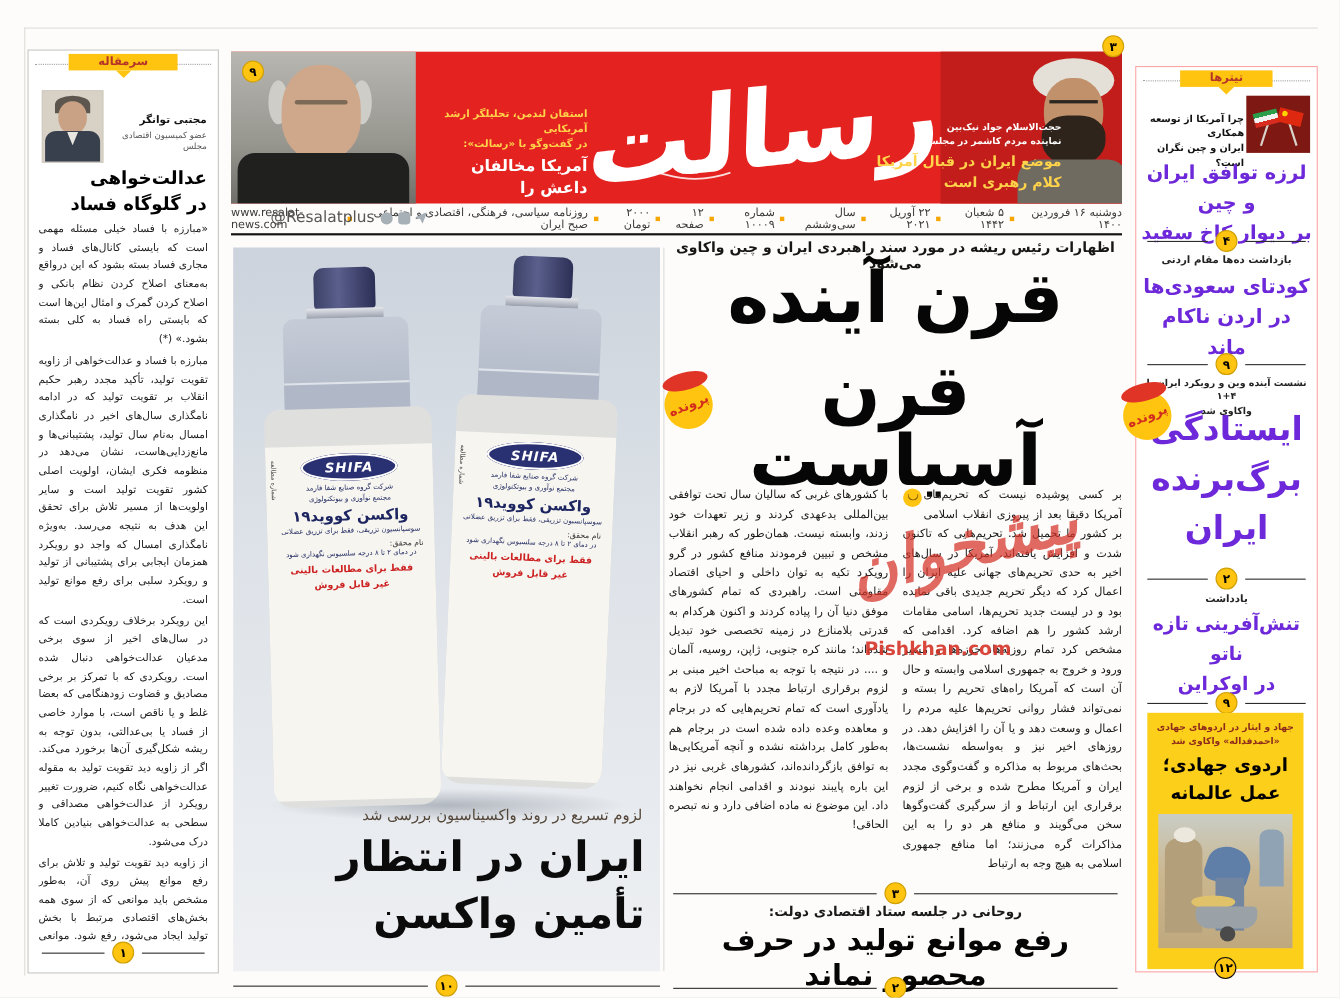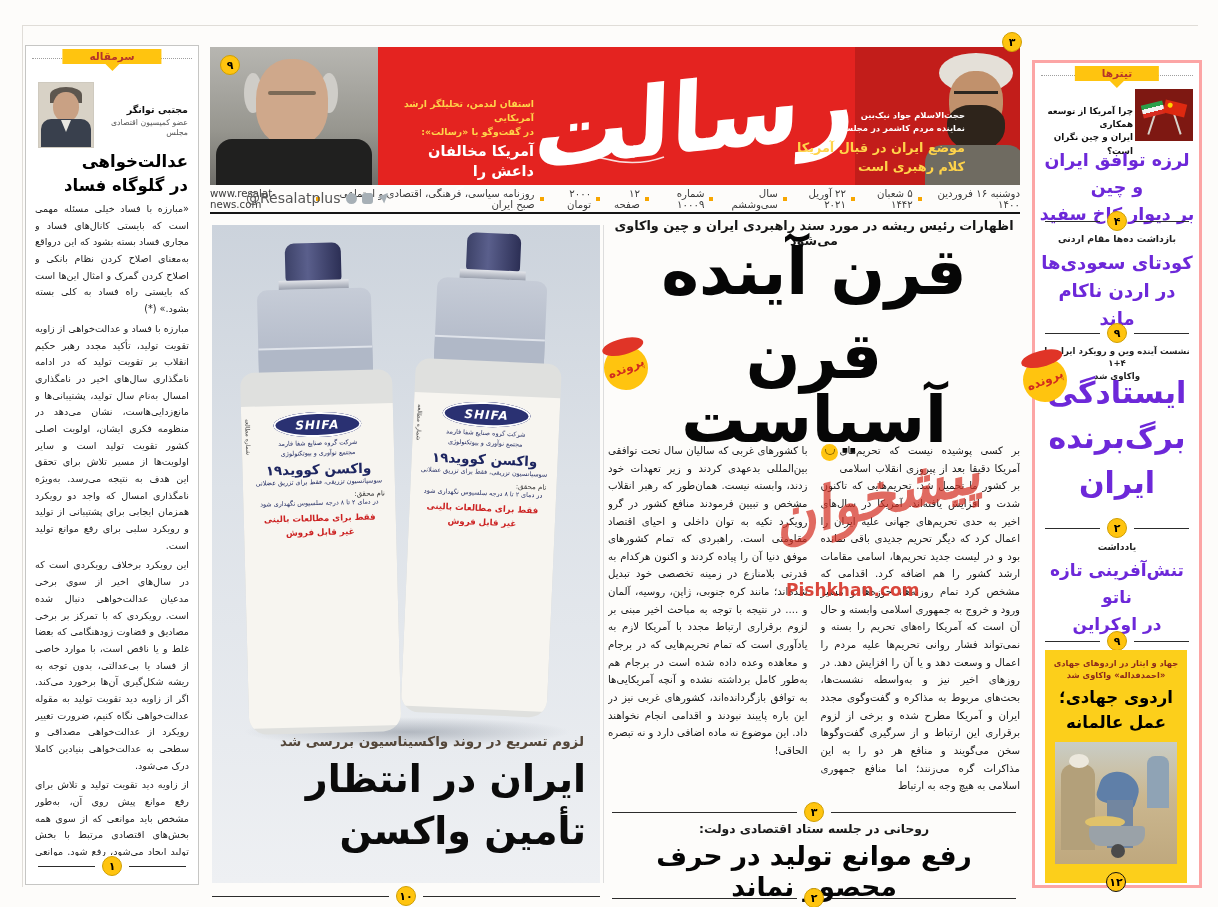--- a/index.html
+++ b/index.html
@@ -63,21 +63,21 @@
   
   .dateline{left:210px;top:188px;width:810px;height:22px;display:flex;align-items:center;gap:5px;
             direction:rtl;font-size:10.2px;color:#3a3a3a;}
   .dateline .sep{width:4px;height:4px;background:#f7a600;flex:0 0 auto;}
   .social{position:absolute;left:246px;top:190px;display:flex;align-items:center;gap:5px;direction:ltr;}
   .social .handle{font-size:14px;color:#555;}
   .sicon{width:11px;height:11px;background:#a7b0b6;border-radius:3px;}
   .sicon.round{border-radius:50%;}
   .dateline-rule{left:210px;top:212px;width:810px;height:2px;background:#151515;}
   
-  .side{left:1032px;top:60px;width:164px;height:822px;border:3px solid #fca5a5;background:#fff;}
+  .side{left:1032px;top:60px;width:164px;height:822px;border:1px solid #fca5a5;background:#fff;}
   .flags{position:absolute;right:6px;top:26px;width:58px;height:52px;background:#7e1812;overflow:hidden;}
   .flag{position:absolute;width:22px;height:13px;}
   .flag.iran{left:7px;top:14px;transform:rotate(-14deg);background:linear-gradient(180deg,#2a9e4a 33%,#f2f2f2 33% 66%,#d82c20 66%);}
   .flag.china{left:29px;top:13px;transform:rotate(14deg);background:#de2910;}
   .flag.china::after{content:'';position:absolute;left:3px;top:2px;width:5px;height:5px;background:#ffd400;border-radius:50%;}
   .pole{position:absolute;width:1.5px;height:24px;background:#d8d4cc;}
   .pole.p1{left:16px;top:22px;transform:rotate(18deg);}
   .pole.p2{left:41px;top:22px;transform:rotate(-18deg);}
   .s-kick1{position:absolute;left:6px;top:42px;width:92px;text-align:right;font-size:8.8px;font-weight:bold;line-height:1.5;}
   .s-h{position:absolute;left:4px;right:4px;text-align:center;font-weight:bold;color:#6d28d9;}
@@ -113,21 +113,21 @@
   .vial .liquid{position:absolute;left:14%;top:104px;width:72%;height:28px;background:#b0b8c7;border-top:2px solid #dfe3ea;}
   .vial .body{position:absolute;left:2%;top:128px;width:96%;bottom:0;border-radius:14px 14px 18px 18px;background:#dfe0de;overflow:hidden;}
   .vlabel{position:absolute;left:0;right:0;top:34px;bottom:6px;background:#f7f5f0;text-align:center;direction:rtl;padding-top:4px;}
   .vlabel .lens{width:88px;height:25px;border-radius:50%;background:#2a3172;margin:3px auto 2px;display:flex;align-items:center;justify-content:center;
        color:#fff;font-weight:bold;font-style:italic;font-size:12px;letter-spacing:1px;box-shadow:inset 0 0 0 2px #fff,inset 0 0 0 3px #2a3172;}
   .vlabel .tiny{font-size:6.4px;color:#273066;line-height:1.5;}
   .vlabel .prod{font-size:13.5px;font-weight:bold;color:#1d2560;margin:3px 0 1px;}
   .vlabel .warn{font-size:8.6px;font-weight:bold;color:#c22;line-height:1.6;margin-top:4px;}
   .vlabel .researcher{font-size:7px;color:#333;text-align:right;padding-right:10px;margin-top:3px;}
   .vlabel .sidevert{position:absolute;left:3px;top:12px;writing-mode:vertical-rl;font-size:6px;color:#444;}
-  .vax-kick{position:absolute;right:16px;top:508px;text-align:right;font-size:13.5px;font-weight:bold;color:#54473a;}
+  .vax-kick{position:absolute;right:16px;top:508px;text-align:right;font-size:13.5px;font-weight:normal;color:#54473a;}
   .vax-h{position:absolute;right:14px;top:528px;text-align:right;font-size:38px;font-weight:800;color:#0b0b0b;line-height:1.38;direction:rtl;}
   
   .lead{left:608px;top:218px;width:412px;height:689px;}
   .lead-kicker{position:absolute;left:0;right:0;top:0;text-align:center;font-size:12.8px;font-weight:bold;color:#161616;}
   .lead-h{position:absolute;left:0;right:0;text-align:center;font-size:64px;font-weight:800;color:#060606;line-height:1;direction:rtl;}
   .lead-folder{left:-4px;top:128px;}
   .lead-body{position:absolute;left:0;right:0;top:224px;height:354px;display:flex;direction:rtl;gap:13px;overflow:hidden;}
   .lead-col{flex:1;font-size:10.2px;line-height:1.73;text-align:justify;color:#171717;direction:rtl;}
   .smiley{float:left;width:17px;height:17px;border-radius:50%;background:#ffc40f;margin:2px 2px 2px 0;position:relative;}
   .smiley::after{content:'';position:absolute;left:4px;top:5px;width:8px;height:5px;border:1.6px solid #8a6500;border-top:none;border-radius:0 0 8px 8px;}

